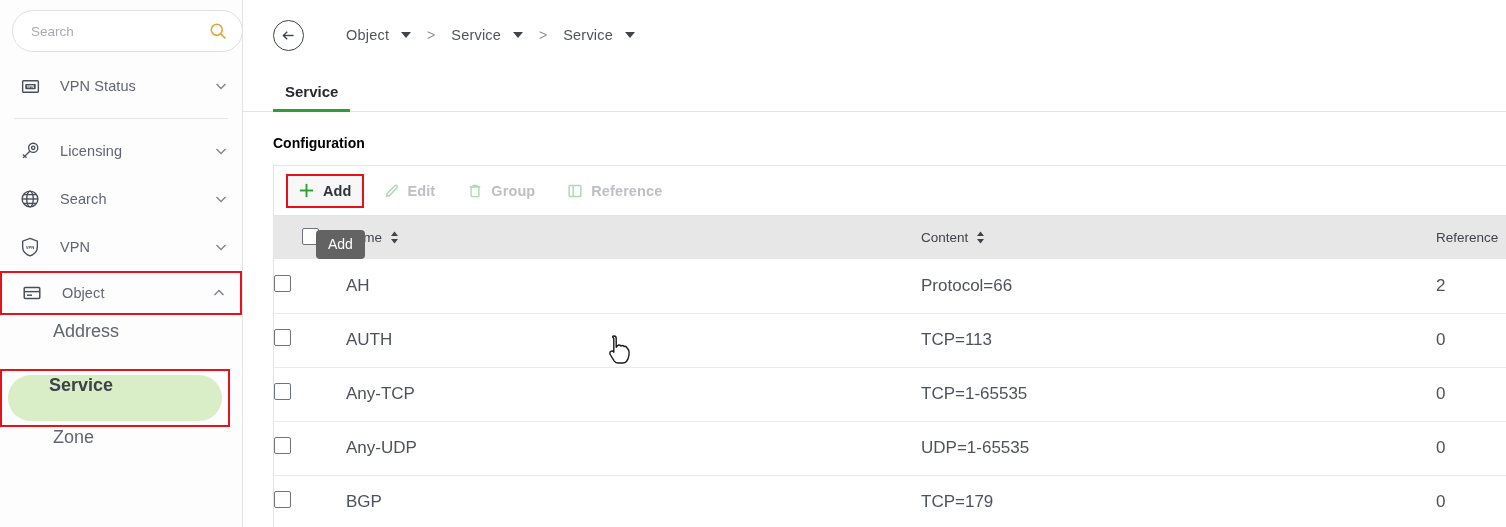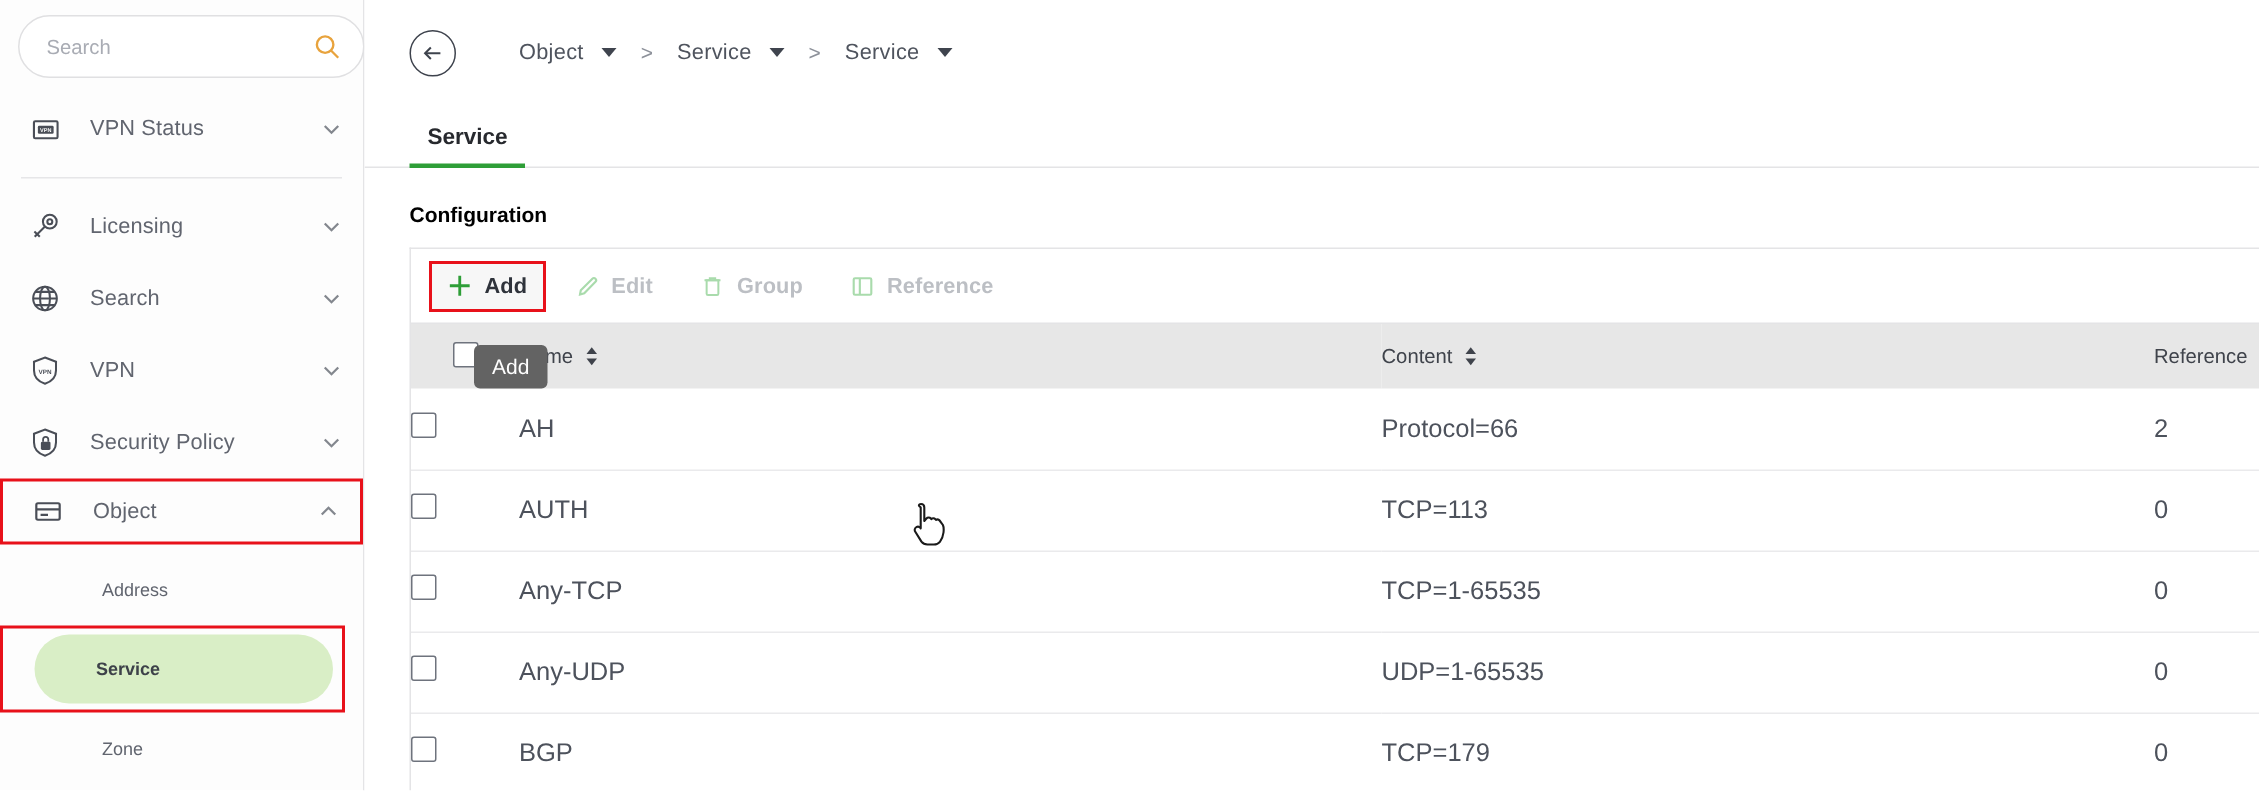--- a/index.html
+++ b/index.html
@@ -77,26 +77,25 @@
   }
 
   .nav-item.boxed {
     border: 2px solid #e8111a;
     height: 44px;
     margin: 0;
   }
   .sub-wrap { padding-top: 6px; }
   .sub-item {
     height: 48px;
-    display: flex; align-items: center;
+    display: flex; 
     padding-left: 53px;
-    font-size: 12px;
+    font-size: 18px;
     color: #61656f;
     cursor: pointer;
-    margin-left: 15px;
   }
   .sub-hl-outer {
     border: 2px solid #e8111a;
     margin: 0 12px 0 0;
     padding: 4px 6px 4px 6px;
   }
   .sub-item.selected {
     background: #d9eec6;
     border-radius: 24px;
     color: #3d4149;
@@ -357,35 +356,20 @@
         </svg>
       </span>
       <span class="n-label">VPN</span>
       <span class="n-chev">
         <svg viewBox="0 0 14 14" width="14" height="14">
           <polyline points="2.5,5 7,9.5 11.5,5" fill="none" stroke="#5b6069" stroke-width="1.5"></polyline>
         </svg>
       </span>
     </div>
 
-    <div class="nav-item">
-      <span class="n-icon">
-        <svg viewBox="0 0 24 24" width="22" height="22">
-          <path d="M12 2.6 L20 5.6 V12 c0 5-3.6 8.2-8 9.6 C7.6 20.2 4 17 4 12 V5.6 Z" fill="none" stroke="#4a4e57" stroke-width="1.5"></path>
-          <rect x="9" y="11.4" width="7" height="6" rx="1" fill="#4a4e57"></rect>
-          <path d="M10.6 11.4 v-1.6 a1.9 1.9 0 0 1 3.8 0 v1.6" fill="none" stroke="#4a4e57" stroke-width="1.3"></path>
-        </svg>
-      </span>
-      <span class="n-label">Security Policy</span>
-      <span class="n-chev">
-        <svg viewBox="0 0 14 14" width="14" height="14">
-          <polyline points="2.5,5 7,9.5 11.5,5" fill="none" stroke="#5b6069" stroke-width="1.5"></polyline>
-        </svg>
-      </span>
-    </div>
 
     <div class="nav-item boxed">
       <span class="n-icon">
         <svg viewBox="0 0 24 24" width="22" height="22" fill="none" stroke="#4a4e57" stroke-width="1.6">
           <rect x="3.5" y="6" width="17" height="12" rx="1.2"></rect>
           <line x1="3.5" y1="10.5" x2="20.5" y2="10.5"></line>
           <line x1="6.6" y1="14.4" x2="12" y2="14.4"></line>
         </svg>
       </span>
       <span class="n-label">Object</span>

